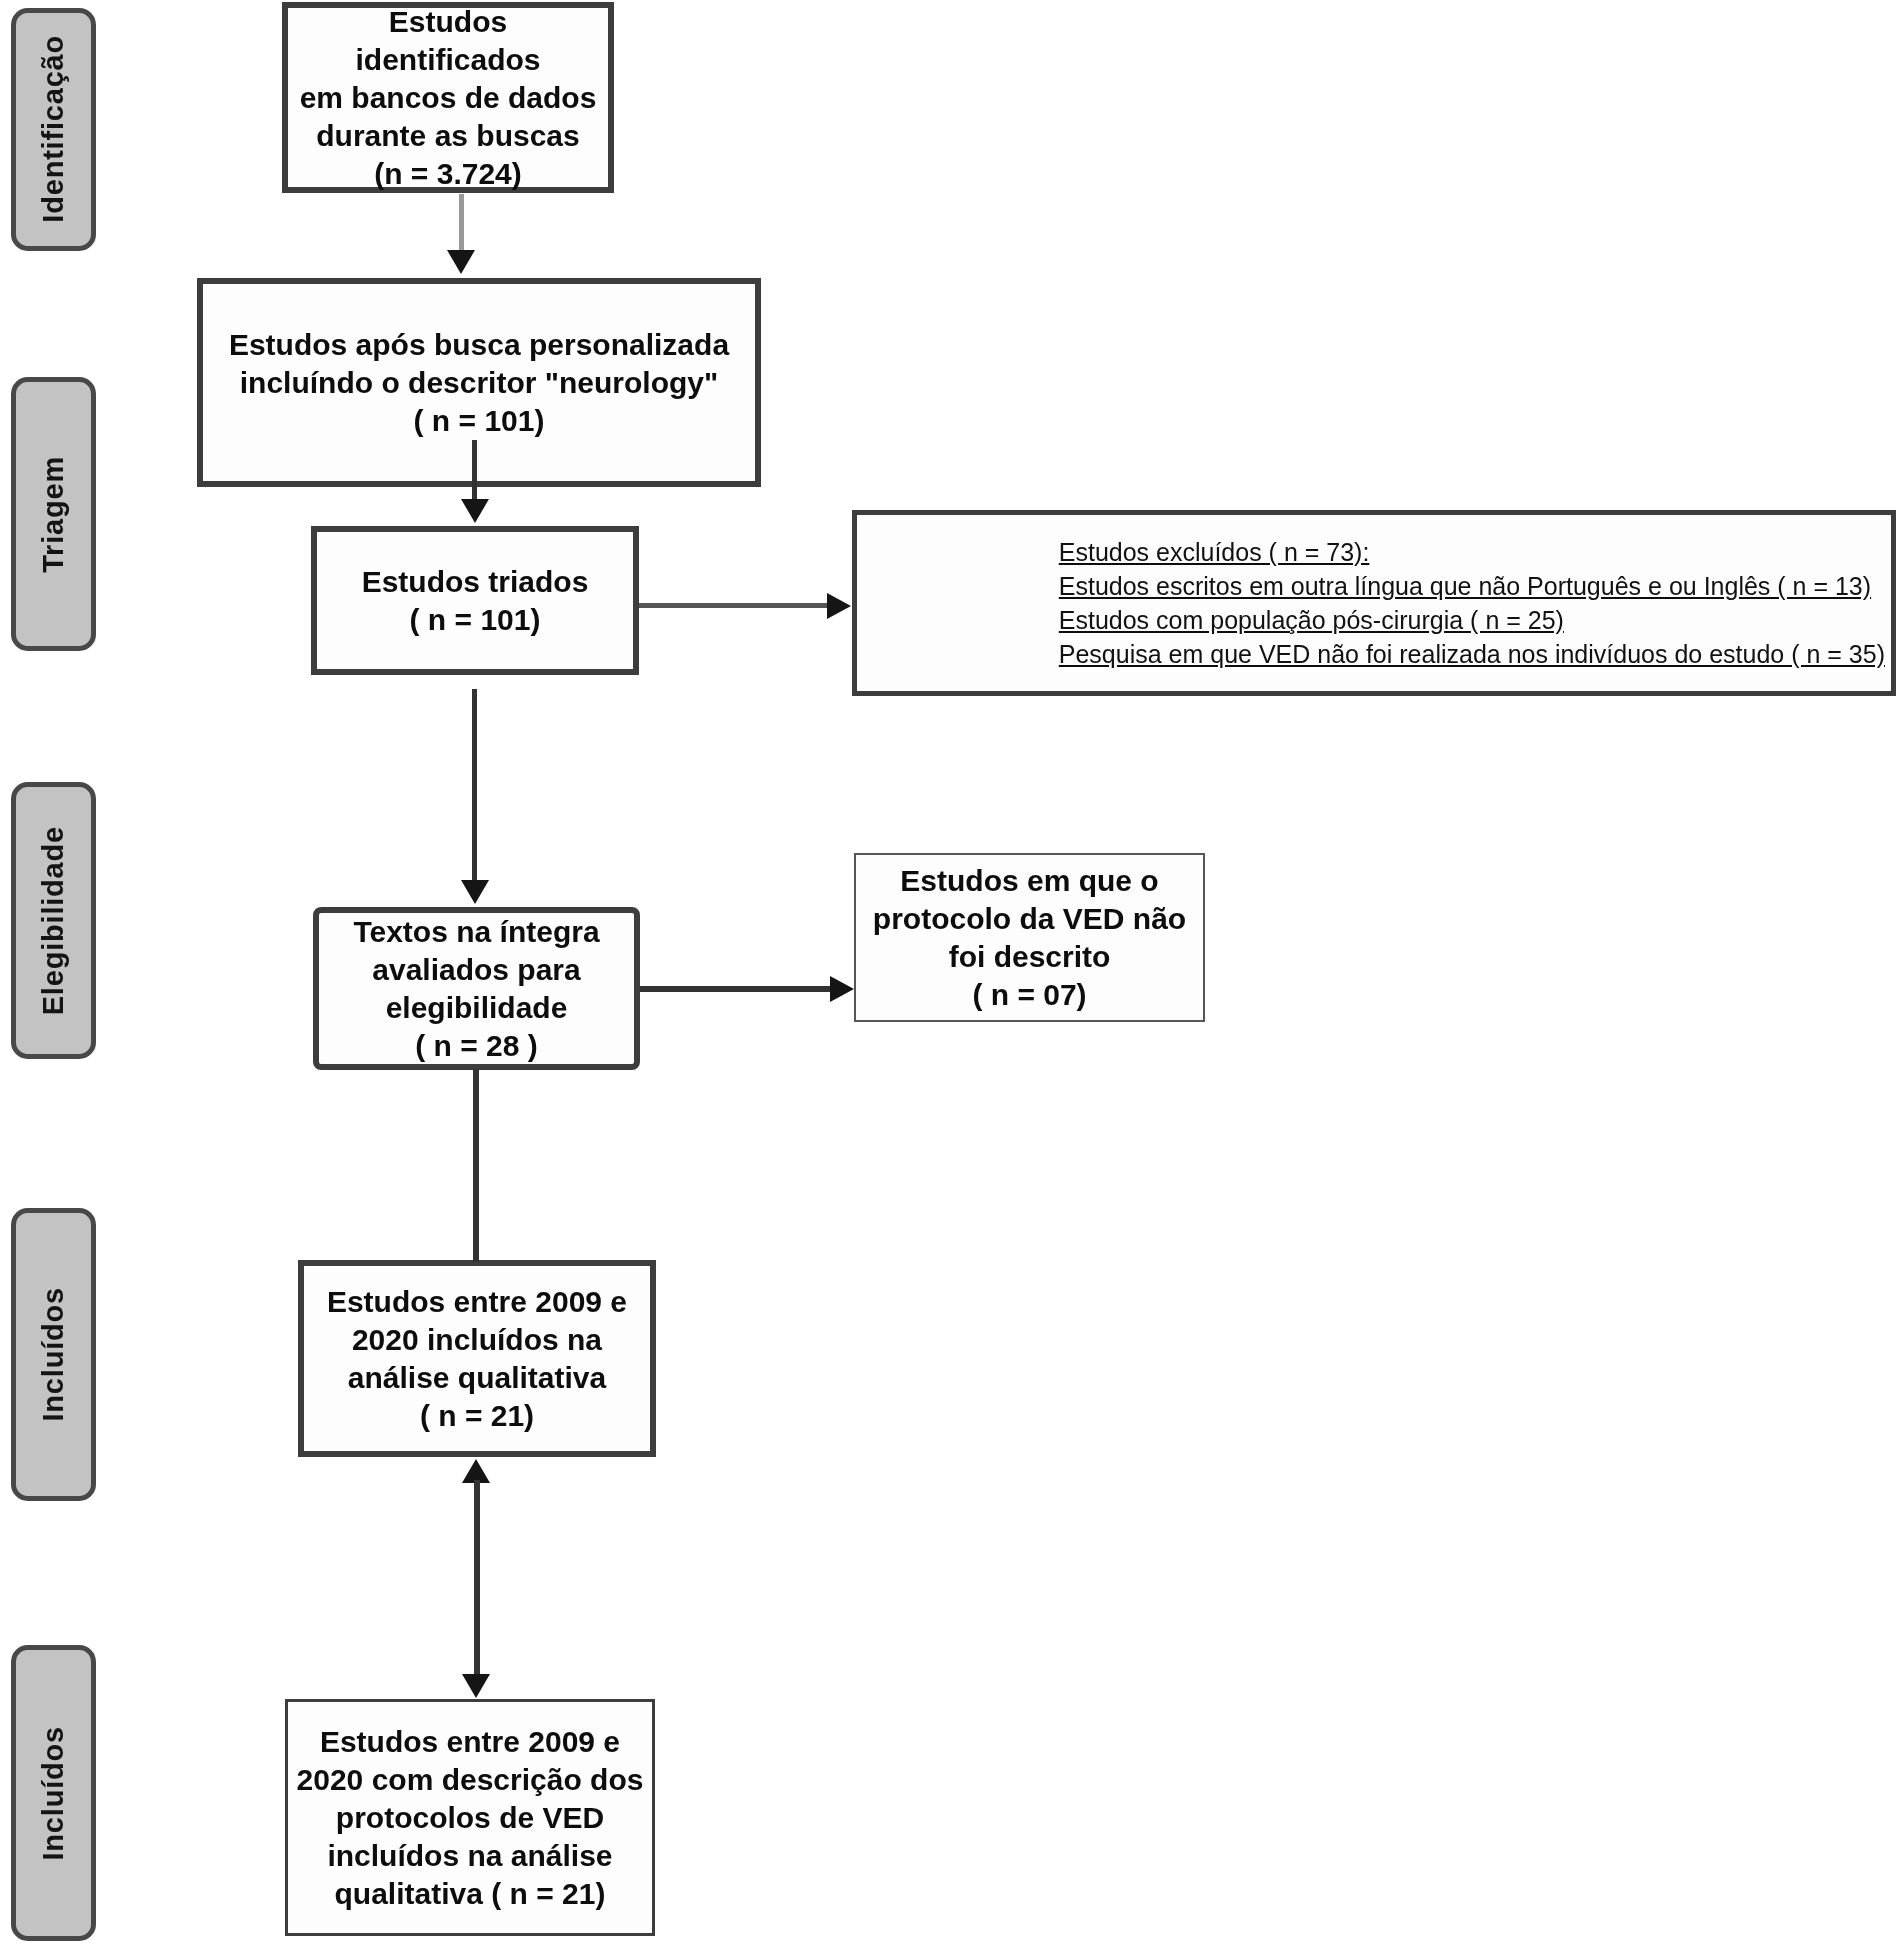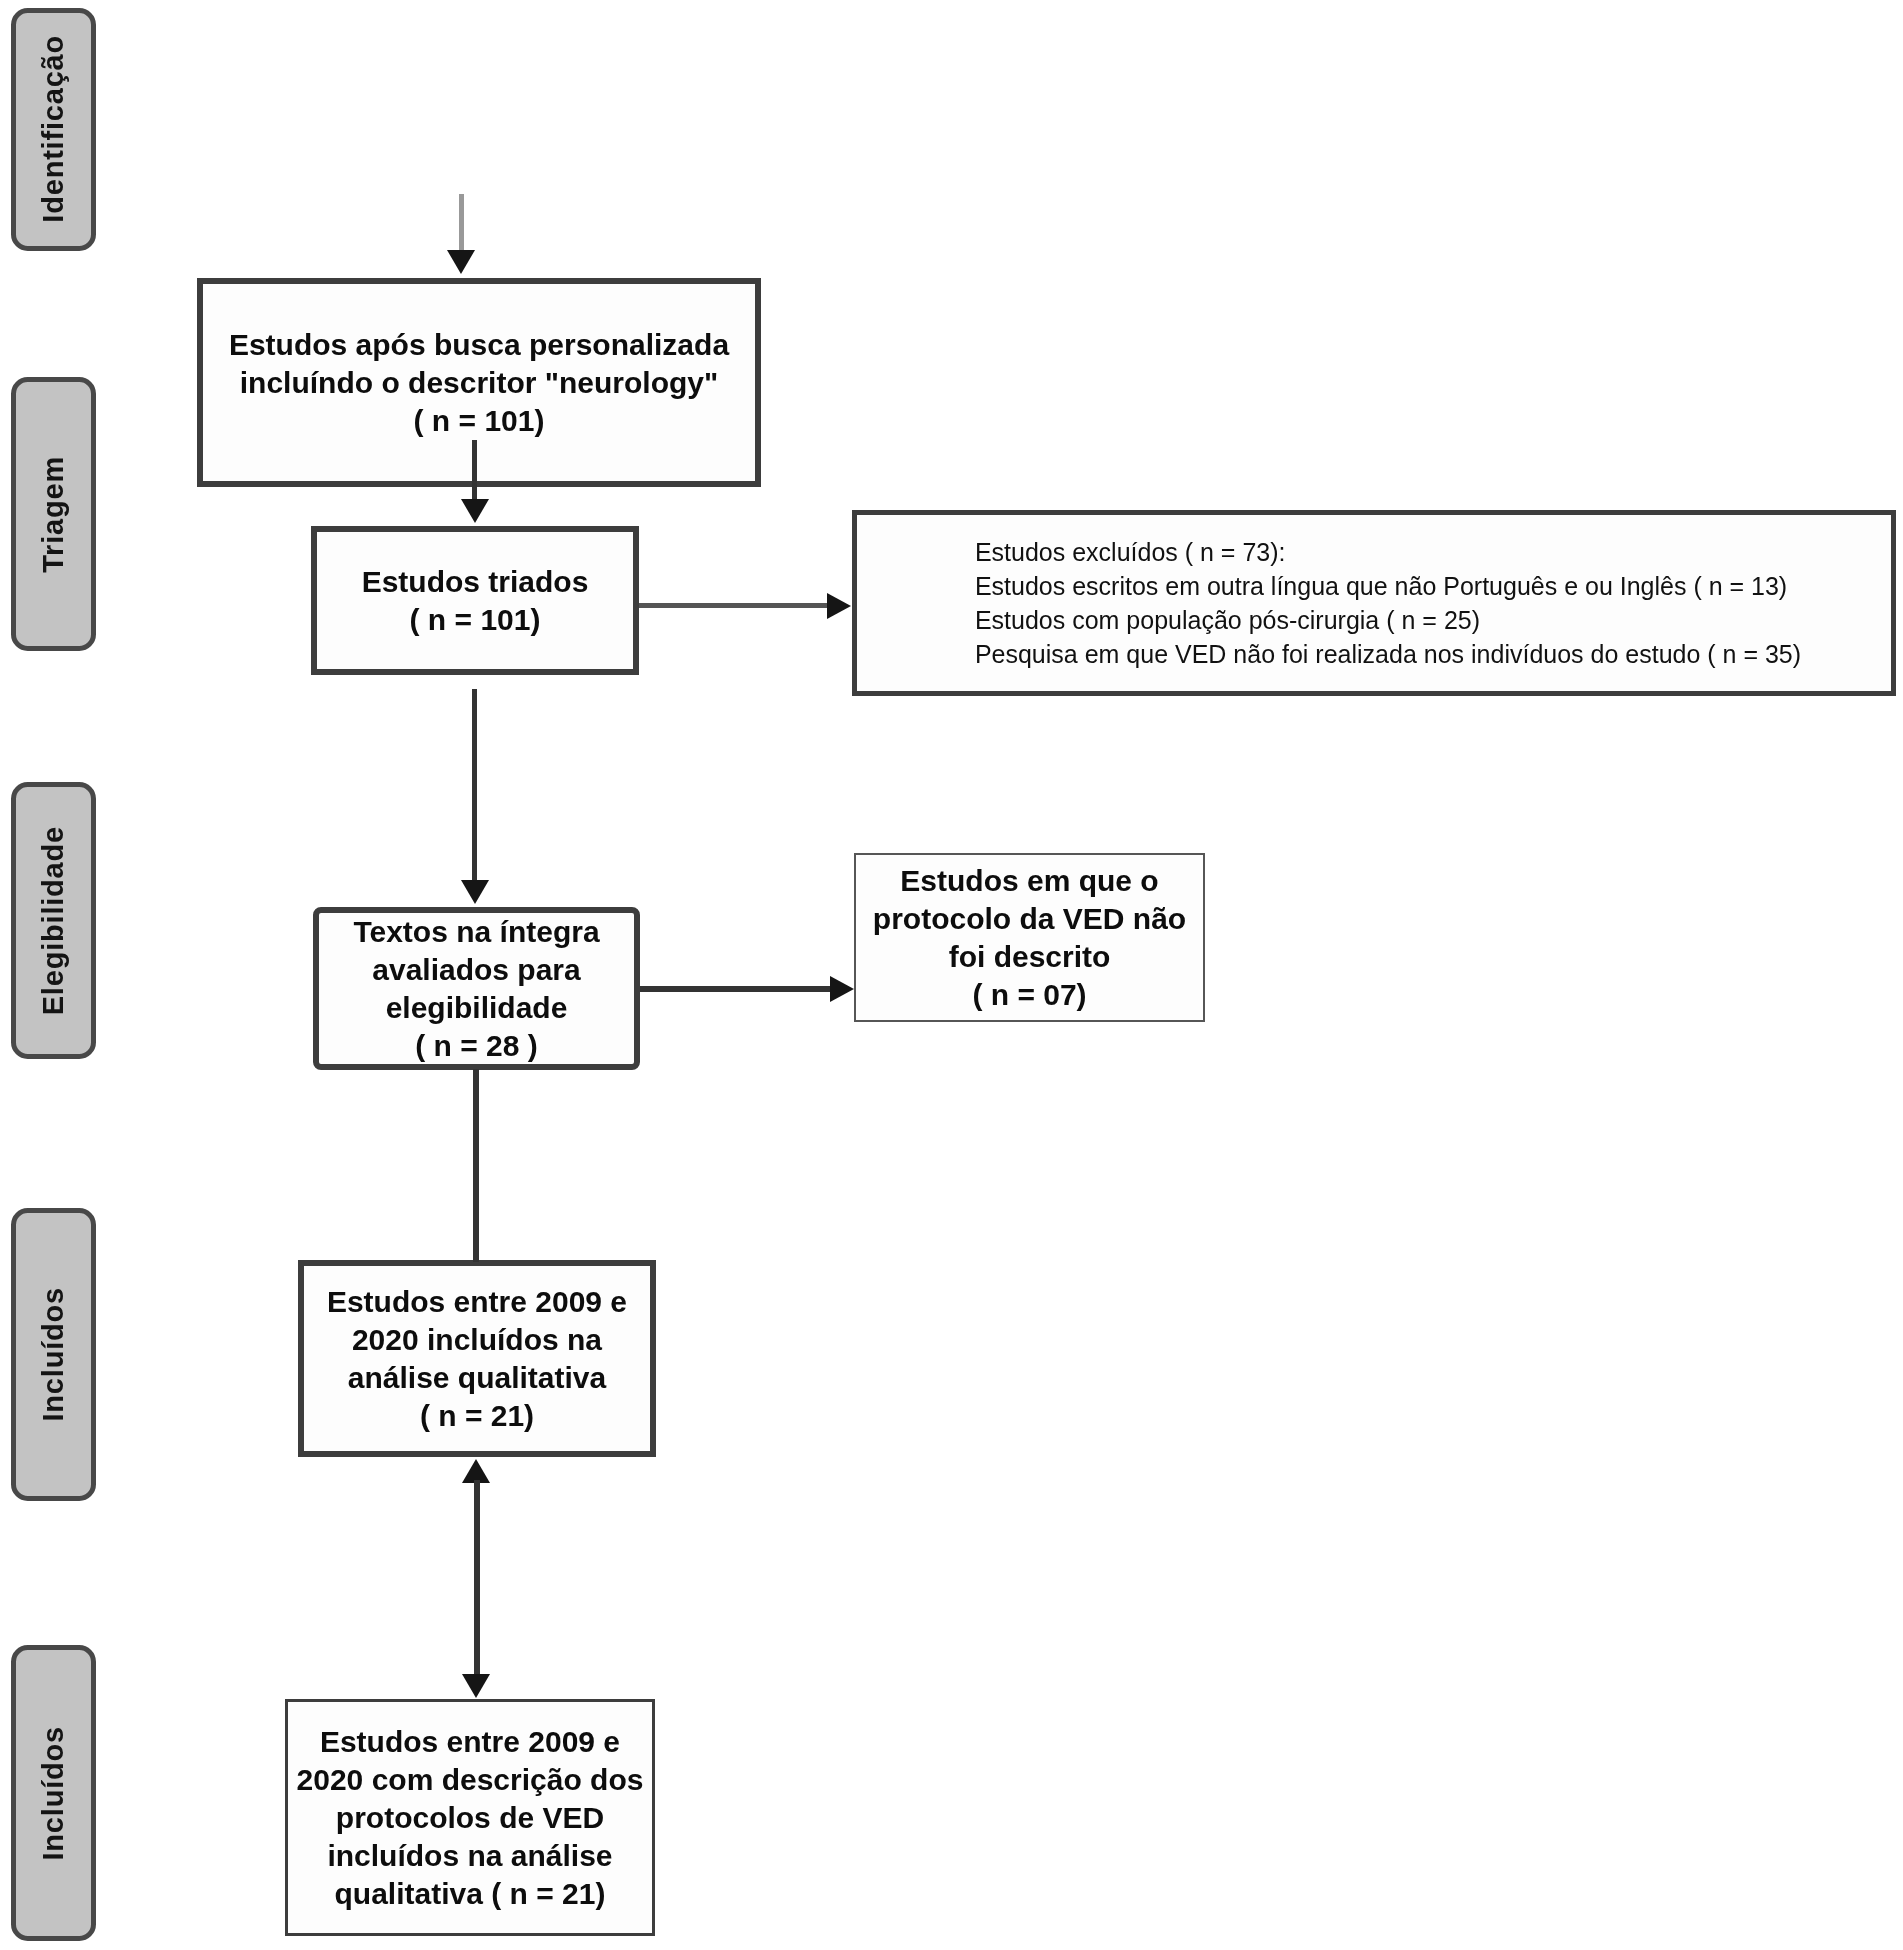--- a/index.html
+++ b/index.html
@@ -46,23 +46,24 @@
     font-size:30px;
     font-weight:700;
     line-height:38px;
     color:#0d0d0d;
     padding:0 6px;
   }
   .fbox.thin-border { border-width:2.3px; border-color:#565656; }
   .fbox.mid-border  { border-width:3.8px; }
   .fbox.big-border  { border-width:6.8px; }
   .fbox.excl {
-    justify-content:center;
+    justify-content:flex-end;
     text-align:left;
     border-width:5.3px;
+    text-decoration:underline;
   }
   .fbox.excl .box-text {
     font-size:25px;
     font-weight:400;
     line-height:34px;
     padding-left:34px;
     color:#111111;
   }
 
   
@@ -101,20 +102,26 @@
   <div class="phase-pill" style="top:782px; height:277px;">
     <span class="vtext">Elegibilidade</span>
   </div>
   <div class="phase-pill" style="top:1208px; height:293px;">
     <span class="vtext">Incluídos</span>
   </div>
   <div class="phase-pill" style="top:1645px; height:296px;">
     <span class="vtext">Incluídos</span>
   </div>
 
+  <div class="fbox big-border" style="left:282px; top:2.3px; width:332px; height:191px;">
+    <div class="box-text">Estudos identificados
+em bancos de dados
+durante as buscas
+(n = 3.724)</div>
+  </div>
 
   <div class="fbox" style="left:197px; top:278px; width:564px; height:209px;">
     <div class="box-text">Estudos após busca personalizada
 incluíndo o descritor "neurology"
 ( n = 101)</div>
   </div>
 
   <div class="fbox" style="left:311px; top:526px; width:328px; height:149px;">
     <div class="box-text">Estudos triados
 ( n = 101)</div>

